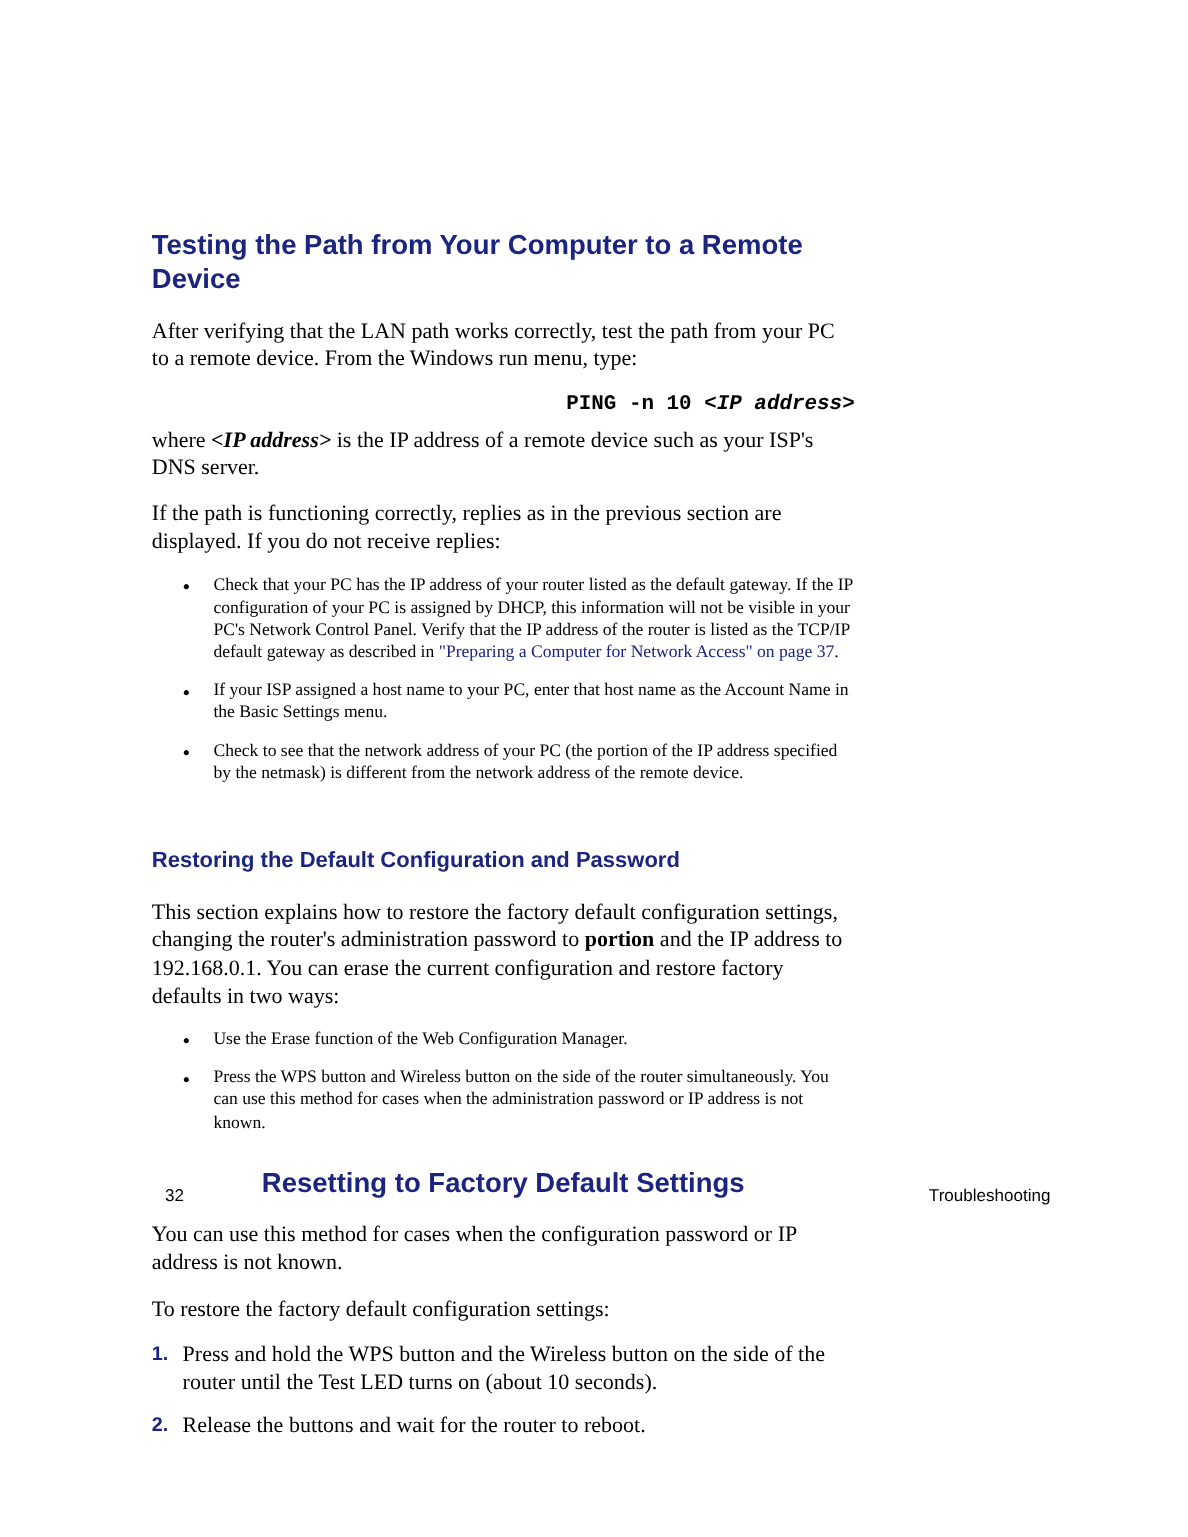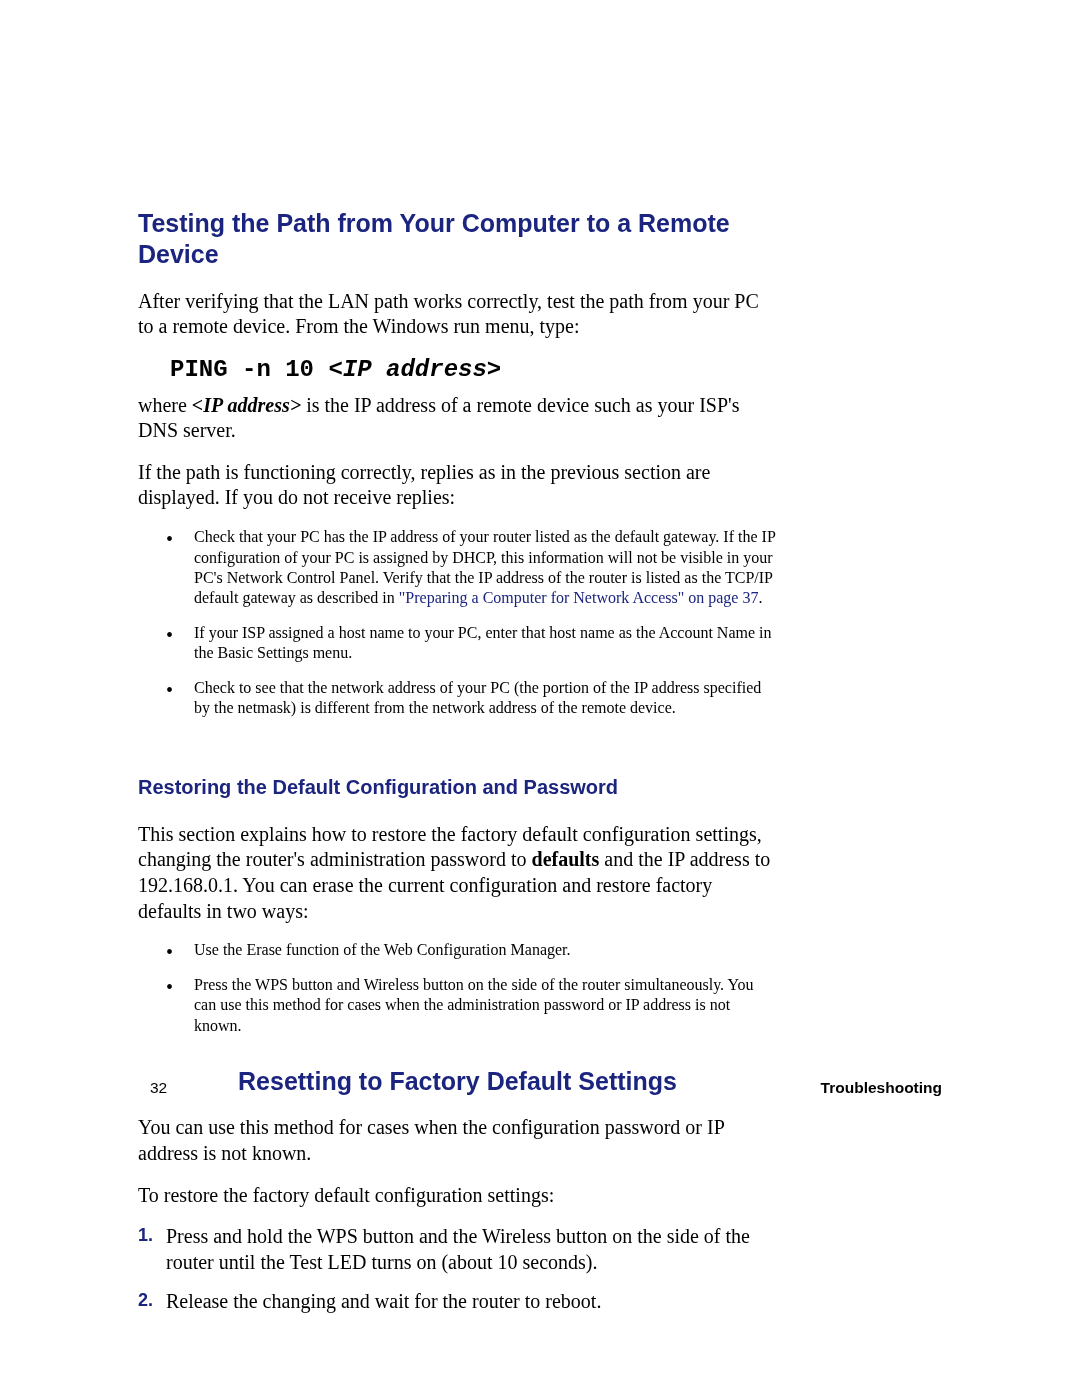--- a/index.html
+++ b/index.html
@@ -35,23 +35,24 @@
     line-height: 1.25;
   }
   p.body {
     font-size: 20px;
     line-height: 1.28;
     margin: 0 0 16px 0;
   }
   .code-line {
     font-family: "Courier New", Courier, monospace;
     font-weight: bold;
-    font-size: 24px;
+    font-size: 19px;
     margin: 0 0 10px 0;
     padding-left: 32px;
+    text-align: right;
   }
   .code-arg {
     font-style: italic;
   }
   ul.bullets {
     list-style: none;
     margin: 0 0 0 0;
     padding: 0 0 0 28px;
   }
   ul.bullets > li {
@@ -104,22 +105,21 @@
     font-family: Arial, Helvetica, sans-serif;
     font-size: 15.5px;
     color: #000;
   }
   .footer .pn {
     position: absolute;
     left: 150px;
   }
   .footer .sec {
     position: absolute;
-    right: 138px;
-    font-weight: bold;
+    right: 125px;
   }
   b { font-weight: bold; }
   i { font-style: italic; }
 </style>
 </head>
 <body>
 
 <div class="page">
 
   <h2 class="subheading">Testing the Path from Your Computer to a Remote Device</h2>
@@ -140,37 +140,37 @@
     <li>
       <span>Check that your PC has the IP address of your router listed as the default gateway. If the IP configuration of your PC is assigned by DHCP, this information will not be visible in your PC's Network Control Panel. Verify that the IP address of the router is listed as the TCP/IP default gateway as described in </span><a class="xref">"Preparing a Computer for Network Access" on page 37</a><span>.</span>
     </li>
     <li>If your ISP assigned a host name to your PC, enter that host name as the Account Name in the Basic Settings menu.</li>
     <li>Check to see that the network address of your PC (the portion of the IP address specified by the netmask) is different from the network address of the remote device.</li>
   </ul>
 
   <h1 class="mainheading">Restoring the Default Configuration and Password</h1>
 
   <p class="body">
-    <span>This section explains how to restore the factory default configuration settings, changing the router's administration password to </span><b>defaults</b><span> and the IP address to 192.168.0.1. You can erase the current configuration and restore factory defaults in two ways:</span>
+    <span>This section explains how to restore the factory default configuration settings, changing the router's administration password to </span><b>portion</b><span> and the IP address to 192.168.0.1. You can erase the current configuration and restore factory defaults in two ways:</span>
   </p>
 
   <ul class="bullets">
     <li>Use the Erase function of the Web Configuration Manager.</li>
     <li>Press the WPS button and Wireless button on the side of the router simultaneously. You can use this method for cases when the administration password or IP address is not known.</li>
   </ul>
 
   <h2 class="subheading" style="margin-top:30px;text-align:center;">Resetting to Factory Default Settings</h2>
 
   <p class="body">You can use this method for cases when the configuration password or IP address is not known.</p>
 
   <p class="body">To restore the factory default configuration settings:</p>
 
   <ol class="steps">
     <li>Press and hold the WPS button and the Wireless button on the side of the router until the Test LED turns on (about 10 seconds).</li>
-    <li>Release the changing and wait for the router to reboot.</li>
+    <li>Release the buttons and wait for the router to reboot.</li>
   </ol>
 
   <div class="footer">
     <span class="pn">32</span>
     <span class="sec">Troubleshooting</span>
   </div>
 
 </div>
 
 </body></html>

